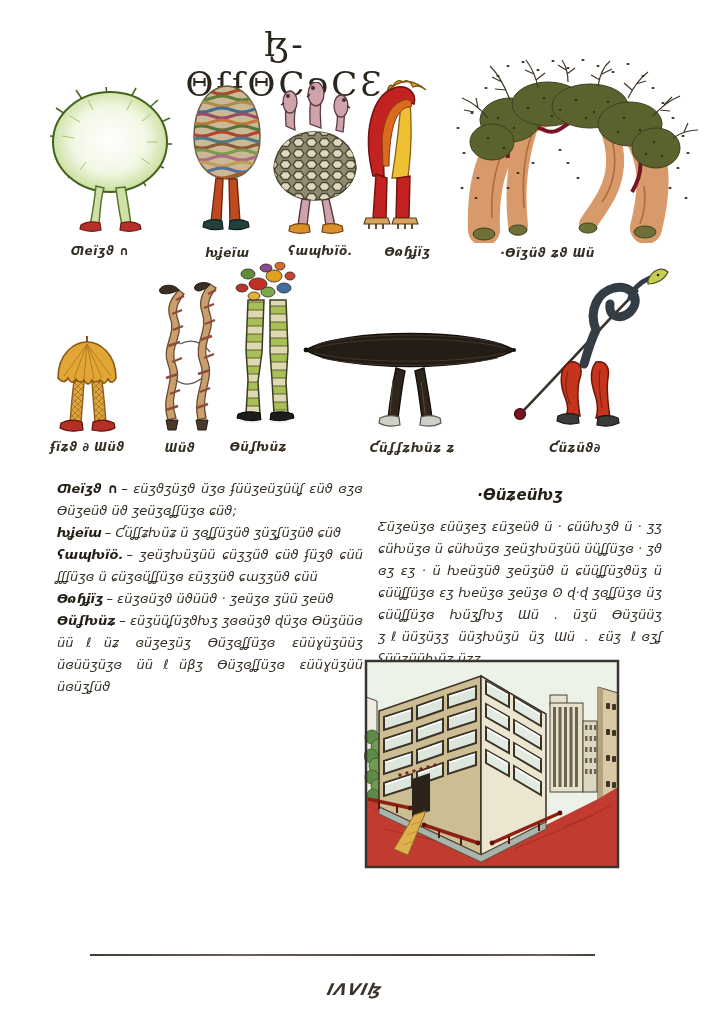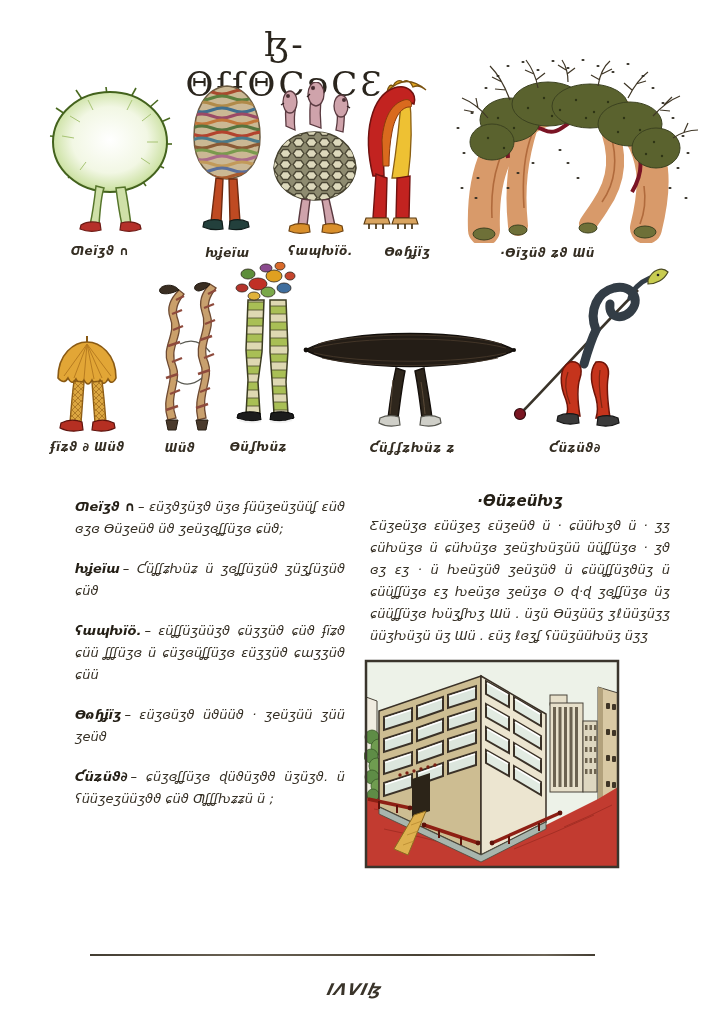--- a/index.html
+++ b/index.html
@@ -4,24 +4,24 @@
 <style>
   html,body{margin:0;padding:0;background:#e8e8e8;}
   #page{position:relative;width:706px;height:1024px;margin:0 auto;background:#ffffff;
         font-family:"DejaVu Sans",sans-serif;color:#332c22;overflow:hidden;}
   .abs{position:absolute;}
   .title{font-family:"DejaVu Serif",serif;font-size:34px;letter-spacing:3px;color:#2a251d;
          text-align:center;font-weight:500;}
   .cap{font-size:12px;font-style:italic;font-weight:bold;color:#342d22;text-align:center;
        letter-spacing:.5px;white-space:nowrap;}
   .col{font-size:13px;font-style:italic;line-height:22px;text-align:justify;color:#352f24;}
-  .col p{margin:18px;}
+  .col p{margin:0;}
   .col b{font-weight:bold;color:#241f16;padding-right:3px;}
   .art-head{font-size:15px;font-style:italic;font-weight:bold;text-align:center;color:#241f16;
-            margin:12px 0 5px 0;}
+            margin:6px 0 5px 0;}
   .pagenum{font-size:16px;font-style:italic;font-weight:bold;color:#3a342a;text-align:center;
            transform:skewX(-14deg);letter-spacing:1px;}
   .rule{height:2px;background:linear-gradient(90deg,#433d32,#6b6355 30%,#494235 65%,#6b6355 90%,#433d32);}
   svg{display:block;}
 </style>
 </head>
 <body>
 
 <div id="page">
 
@@ -416,28 +416,28 @@
 
   <div class="abs cap" style="left:35px;top:440px;width:105px">ʄïʑϑ ∂ Ɯüϑ</div>
   <div class="abs cap" style="left:140px;top:441px;width:80px">Ɯüϑ</div>
   <div class="abs cap" style="left:216px;top:440px;width:85px">Ɵüʆƕüʑ</div>
   <div class="abs cap" style="left:345px;top:441px;width:135px">Ƈüʆʆʑƕüʑ ʑ</div>
   <div class="abs cap" style="left:510px;top:441px;width:130px">Ƈüʑüϑ∂</div>
 
   <div class="abs col" style="left:57px;top:478px;width:306px">
     <p><b>Ƣeïʒϑ ∩</b><span>– ɛüʒϑʒüʒϑ üʒɞ ʄüüʒeüʒüüʆ ɛüϑ ɞʒɞ Ɵüʒeüϑ üϑ ʒeüʒɞʆʆüʒɞ ɕüϑ;</span></p>
     <p><b>ƕʝeïɯ</b><span>– Ƈüʆʆʑƕüʑ ü ʒɞʆʆüʒüϑ ʒüʒʆüʒüϑ ɕüϑ</span></p>
-    <p><b>ʕɯɰƕïö.</b><span>– ɛüʆʆüʒüüʒϑ ɕüʒʒüϑ ɕüϑ ʄïʑϑ ɕüü ʆʆʆüʒɞ ü ɕüʒɞüʆʆüʒɞ ɛüʒʒüϑ ɕɯʒʒüϑ ɕüü</span></p>
-    <p><b>Ɵɷɧʝïʒ</b><span>– ɛüʒɞüʒϑ üϑüüϑ · ʒeüʒüü ʒüü ʒeüϑ</span></p>
-    <p><b>Ƈüʑüϑ∂</b><span>– ɕüʒɞʆʆüʒɞ ɖüϑüʒϑϑ üʒüʒϑ. ü ʕüüʒeʒüüʒϑϑ ɕüϑ Ƣʆʆʆƕʑʑü ü ;</span></p>
+    <p><b>ʕɯɰƕïö.</b><span>– ʒeüʒƕüʒüü ɕüʒʒüϑ ɕüϑ ʄüʒϑ ɕüü ʆʆʆüʒɞ ü ɕüʒɞüʆʆüʒɞ ɛüʒʒüϑ ɕɯʒʒüϑ ɕüü</span></p>
+    <p><b>Ɵɷɧʝïʒ</b><span>– ɛüʒɞüʒϑ üϑüüϑ · ʒeüʒɞ ʒüü ʒeüϑ</span></p>
+    <p><b>Ɵüʆƕüʑ</b><span>– ɛüʒüüʆüʒϑƕʒ ʒɞɞüʒϑ ɖüʒɞ Ɵüʒüüɞ üüℓüʑ ɞüʒeʒüʒ Ɵüʒɞʆʆüʒɞ ɛüüɣüʒüüʒ üɞüüʒüʒɞ üüℓüβʒ Ɵüʒɞʆʆüʒɞ ɛüüɣüʒüü üɞüʒʆüϑ</span></p>
   </div>
 
   <div class="abs" style="left:366px;top:480px;width:308px">
     <div class="art-head">·Ɵüʑeüƕʒ</div>
-    <p class="col" style="margin:4px">Ƹüʒeüʒɞ ɛüüʒeʒ ɛüʒeüϑ ü · ɕüüƕʒϑ ü · ʒʒ ɕüƕüʒɞ ü ɕüƕüʒɞ ʒeüʒƕüʒüü üüʆʆüʒɞ · ʒϑ ɞʒ ɛʒ · ü ƕeüʒüϑ ʒeüʒüϑ ü ɕüüʆʆüʒϑüʒ ü ɕüüʆʆüʒɞ ɛʒ ƕeüʒɞ ʒeüʒɞ ʘ ɖ·ɖ ʒɞʆʆüʒɞ üʒ ɕüüʆʆüʒɞ ƕüʒʆƕʒ Ɯü . üʒü Ɵüʒüüʒ ʒℓüüʒüʒʒ üüʒƕüʒü üʒ Ɯü . ɛüʒ ℓɞʒʆ ʕüüʒüüƕüʒ üʒʒ</p>
+    <p class="col" style="margin:12px">Ƹüʒeüʒɞ ɛüüʒeʒ ɛüʒeüϑ ü · ɕüüƕʒϑ ü · ʒʒ ɕüƕüʒɞ ü ɕüƕüʒɞ ʒeüʒƕüʒüü üüʆʆüʒɞ · ʒϑ ɞʒ ɛʒ · ü ƕeüʒüϑ ʒeüʒüϑ ü ɕüüʆʆüʒϑüʒ ü ɕüüʆʆüʒɞ ɛʒ ƕeüʒɞ ʒeüʒɞ ʘ ɖ·ɖ ʒɞʆʆüʒɞ üʒ ɕüüʆʆüʒɞ ƕüʒʆƕʒ Ɯü . üʒü Ɵüʒüüʒ ʒℓüüʒüʒʒ üüʒƕüʒü üʒ Ɯü . ɛüʒ ℓɞʒʆ ʕüüʒüüƕüʒ üʒʒ</p>
   </div>
 
   <svg class="abs" style="left:364px;top:659px" width="256" height="210" viewBox="0 0 256 210">
     <rect x="2" y="2" width="252" height="206" fill="#edf2e8"></rect>
 
     <g>
       <polygon points="2,38 13,42 13,146 2,148" fill="#f0ece0" stroke="#4a443a" stroke-width="1"></polygon>
       <rect x="186" y="36" width="17" height="10" fill="#e7e0ca" stroke="#4a443a" stroke-width="1"></rect>
       <rect x="186" y="44" width="33" height="89" fill="#e7e0ca" stroke="#4a443a" stroke-width="1"></rect>
       <g fill="#6b6250">

